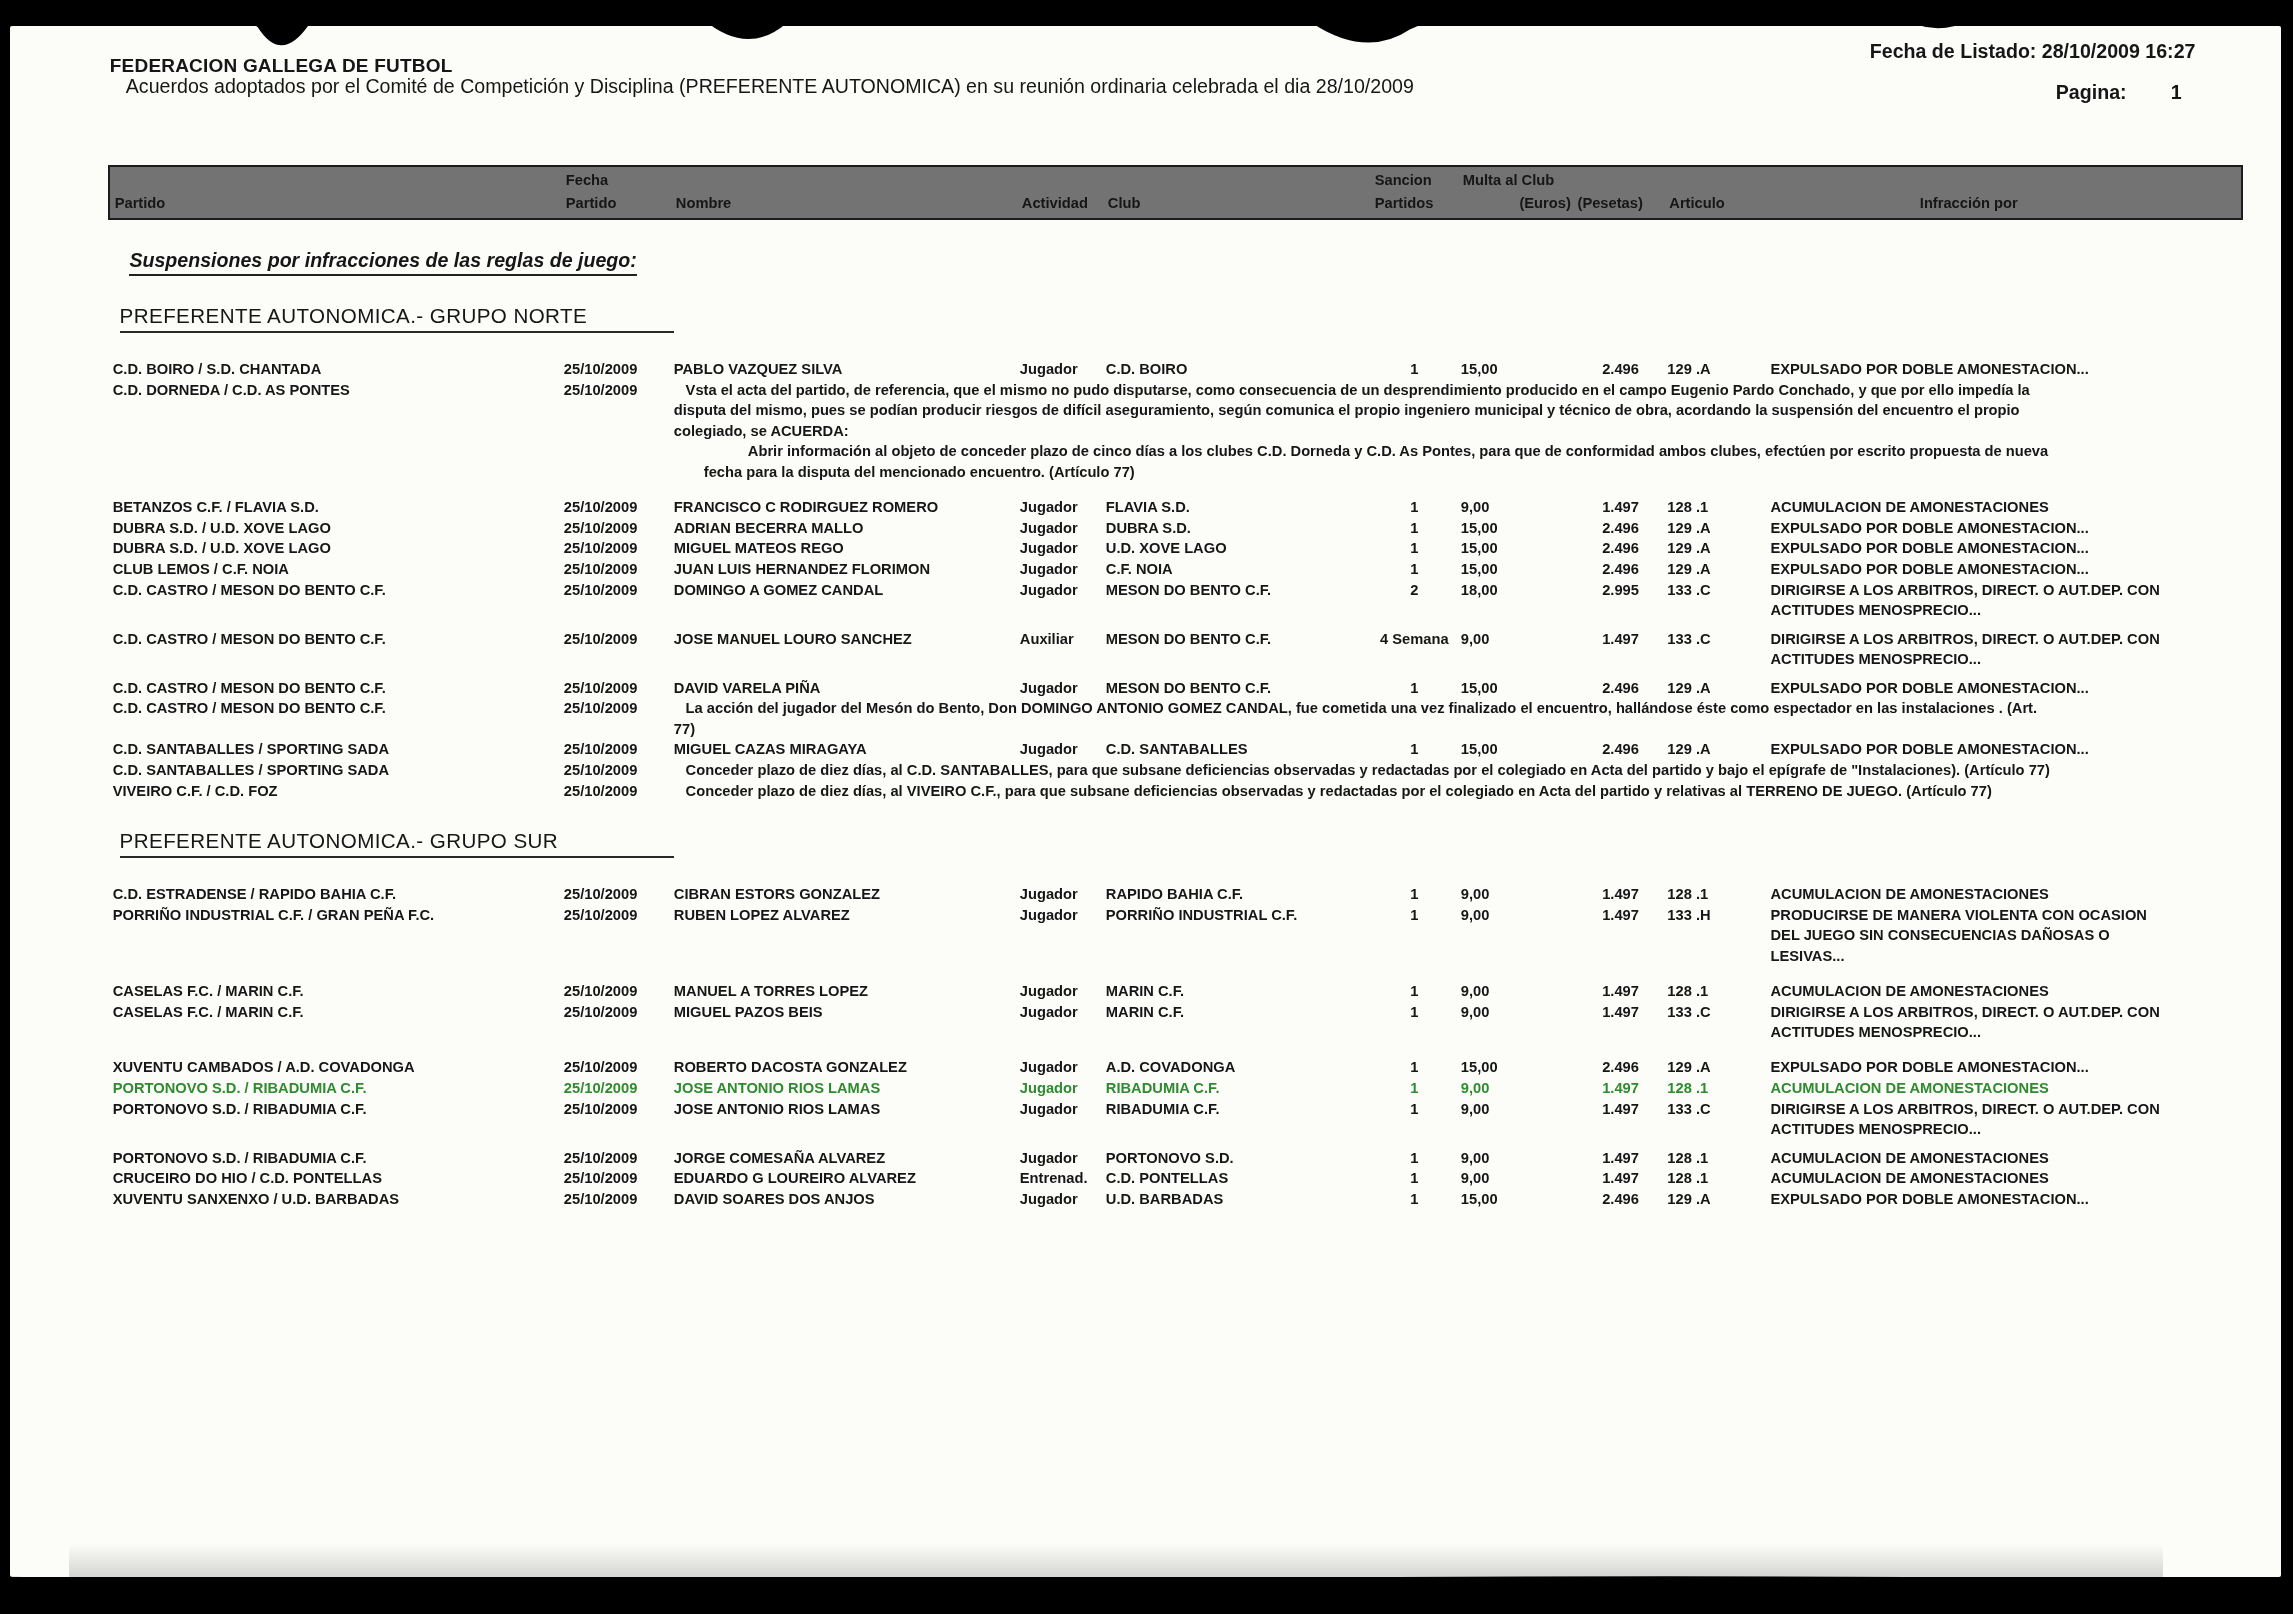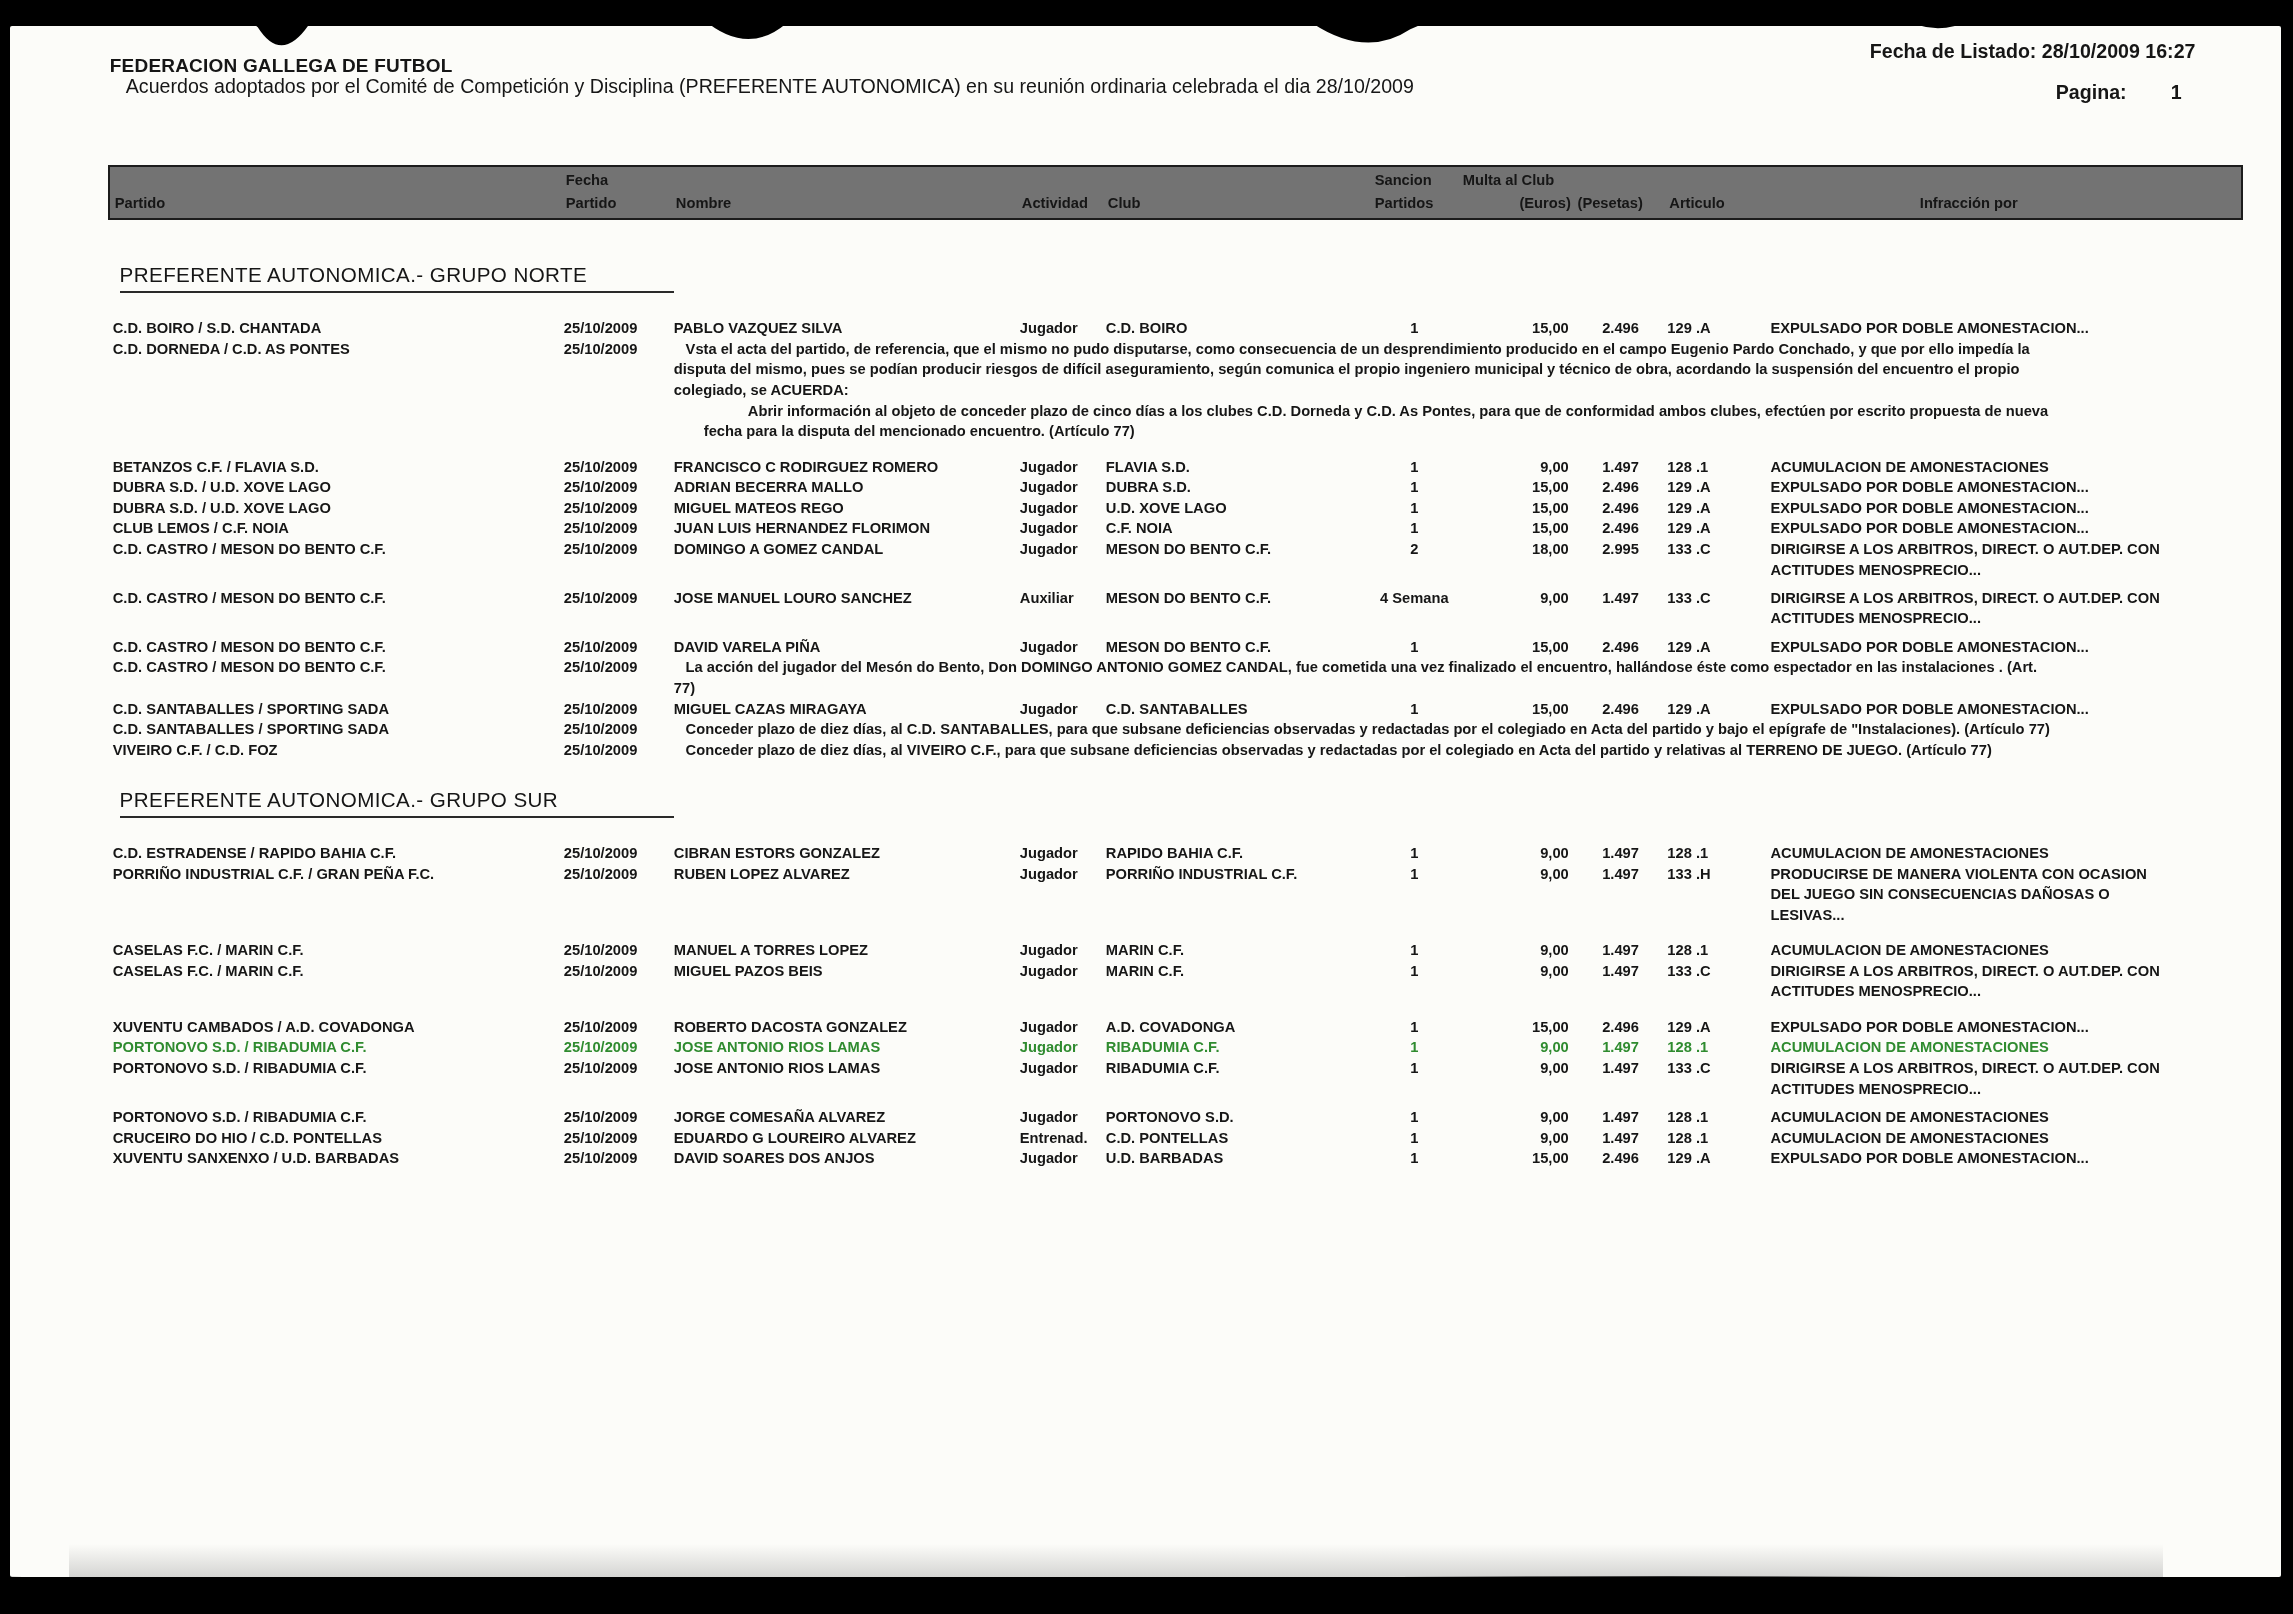--- a/index.html
+++ b/index.html
@@ -44,21 +44,21 @@
   .group-title{display:inline-block;width:554px;margin:23.5px 0 25.5px 11.8px;font-size:20.6px;
       font-weight:normal;letter-spacing:0.4px;border-bottom:2px solid #2a2a2a;padding-bottom:3.9px;}
   .group-rows{font-size:14.7px;font-weight:bold;}
   .row{display:grid;grid-template-columns:456px 110px 346px 86px 262px 93px 108px 74px 113px 1fr;
       line-height:20.6px;align-items:start;}
   .row.gap-after{margin-bottom:14.7px;}
   .row.gap-after-sm{margin-bottom:7.8px;}
   .row.green{color:#2f8b2f;}
   .c-partido{padding-left:4.9px;white-space:nowrap;}
   .c-sancion{text-align:center;white-space:nowrap;}
-  .c-euros{text-align:right;}
+  .c-euros{}
   .c-pesetas{text-align:right;padding-right:3.9px;}
   .c-articulo{padding-left:24.5px;white-space:nowrap;}
   .c-infraccion{padding-left:14.7px;white-space:pre-line;}
   .texto-cell{grid-column:3/-1;}
   .para{white-space:pre-line;}
   .para.indent-small{text-indent:11.8px;}
   .para.indent-large{text-indent:44px;margin-left:30px;}
 </style>
 </head>
 <body>
@@ -93,20 +93,23 @@
       <div class="hc h-sancion">Partidos</div>
       <div class="hc h-euros">(Euros)</div>
       <div class="hc h-pesetas">(Pesetas)</div>
       <div class="hc h-articulo">Articulo</div>
       <div class="hc h-infraccion">Infracción por</div>
     </div>
   </div>
 
   <div class="content">
     <div>
+      <span class="section-title">Suspensiones por infracciones de las reglas de juego:</span>
+    </div>
+    <div>
   <section class="group">
     <h3 class="group-title">PREFERENTE AUTONOMICA.- GRUPO NORTE</h3>
     <div class="group-rows">
   <div class="row">
     <div class="c-partido">C.D. BOIRO / S.D. CHANTADA</div>
     <div class="c-fecha">25/10/2009</div>
     <div class="c-nombre">PABLO VAZQUEZ SILVA</div>
     <div class="c-actividad">Jugador</div>
     <div class="c-club">C.D. BOIRO</div>
     <div class="c-sancion">1</div>

